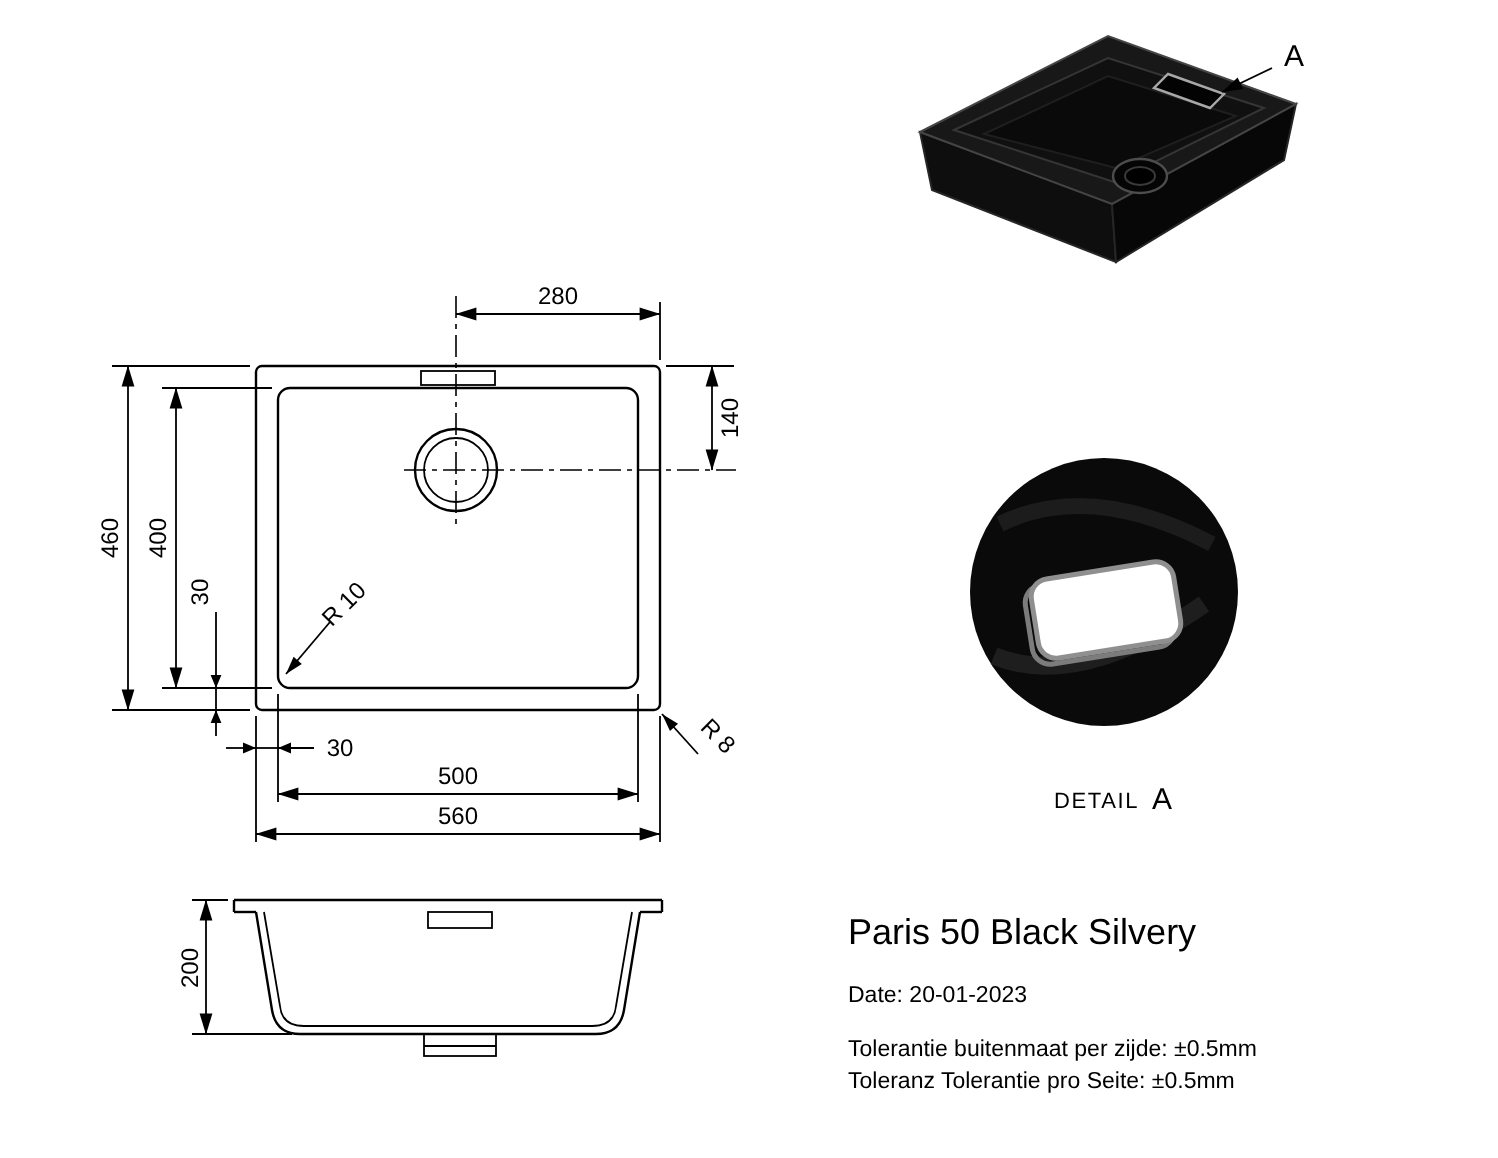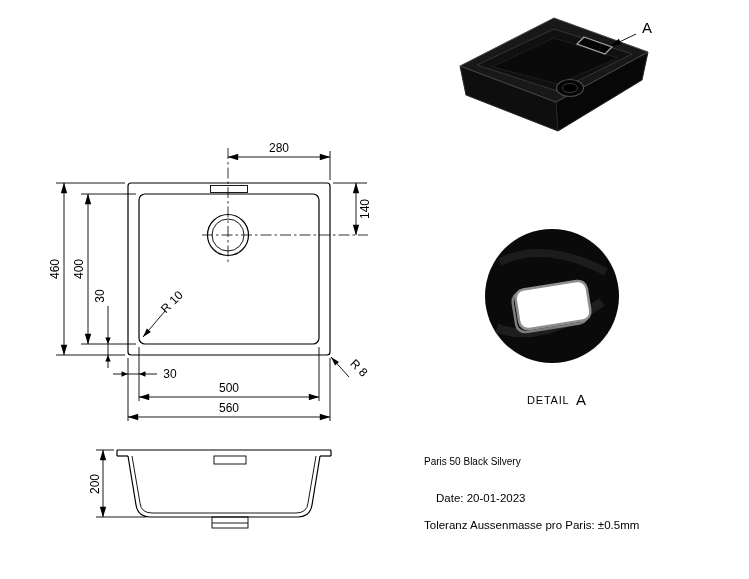--- a/index.html
+++ b/index.html
@@ -5,21 +5,21 @@
   html,body{margin:0;padding:0;background:#fff;}
   body{font-family:"Liberation Sans", sans-serif;}
   .page{position:relative;width:749px;height:579px;background:#ffffff;overflow:hidden;}
   svg text{font-family:"Liberation Sans", sans-serif;fill:#000;}
   .ln{stroke:#000;stroke-width:1.2;fill:none;}
   .thin{stroke:#000;stroke-width:0.9;fill:none;}
   .cl{stroke:#000;stroke-width:0.8;fill:none;stroke-dasharray:11 3 2.5 3;}
   .dim{stroke:#000;stroke-width:0.9;fill:none;}
   .dimtxt{font-size:12px;}
   .titleblock{position:absolute;left:424px;color:#000;}
-  .product-title{top:456px;font-size:10px;}
+  .product-title{top:456px;font-size:18px;}
   .date-line{top:492px;font-size:11.5px;}
   .tolerances{top:518px;font-size:11.5px;line-height:15.5px;}
 </style>
 </head>
 <body>
 
 <div class="page">
 
 <svg width="749" height="579" viewBox="0 0 749 579">
   <defs>
@@ -162,18 +162,19 @@
     </g>
     <g>
       <text x="527" y="404" font-size="11" letter-spacing="0.8">DETAIL</text>
       <text x="576" y="404.5" font-size="15">A</text>
     </g>
   </g>
 </svg>
 
   
   <div class="titleblock product-title" style="position:absolute;">Paris 50 Black Silvery</div>
-  <div class="titleblock date-line" style="position:absolute;margin-left:12px;">Date: 20-01-2023</div>
+  <div class="titleblock date-line" style="position:absolute;">Date: 20-01-2023</div>
   <div class="titleblock tolerances" style="position:absolute;">
-    <div>Toleranz Aussenmasse pro Paris: ±0.5mm</div>
+    <div>Tolerantie buitenmaat per zijde: ±0.5mm</div>
+    <div>Toleranz Tolerantie pro Seite: ±0.5mm</div>
   </div>
 
 </div>
 
 </body></html>

